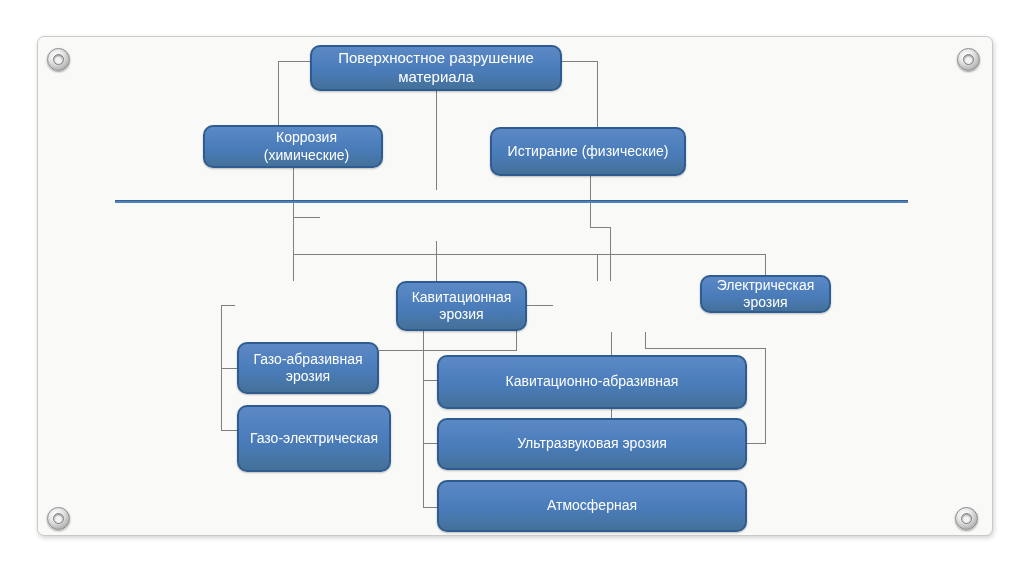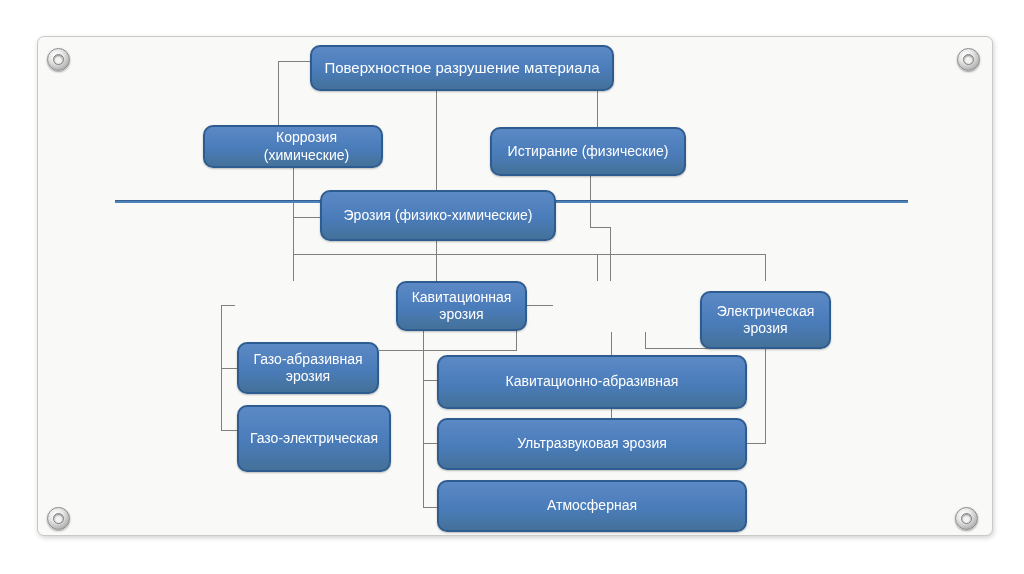--- a/index.html
+++ b/index.html
@@ -29,28 +29,28 @@
   #divider{position:absolute;left:115px;top:200px;width:793px;height:3px;
            background:#4f81bd;border-top:1px solid #36618f;z-index:2;box-sizing:border-box;}
 
   .node{position:absolute;z-index:3;display:flex;align-items:center;justify-content:center;
         text-align:center;color:#ffffff;
         background:linear-gradient(180deg,#5b89c5 0%,#4a7cba 55%,#447199 100%);
         border:2px solid #2f5c90;border-radius:10px;
         font-size:14px;line-height:1.25;padding:2px 6px;box-sizing:border-box;
         box-shadow:0 1px 2px rgba(0,0,0,.25);}
 
-  #n-root{left:310px;top:45px;width:304px;height:46px;font-size:15px;}
+  #n-root{left:310px;top:45px;width:252px;height:46px;font-size:15px;}
   #n-corrosion{left:203px;top:125px;width:180px;height:43px;padding-left:33px;}
   #n-wear{left:490px;top:127px;width:196px;height:49px;}
   #n-erosion{left:320px;top:190px;width:236px;height:51px;}
   #n-gas{left:235px;top:281px;width:116px;height:50px;}
   #n-cavitation{left:368px;top:281px;width:131px;height:50px;margin-left:28px;}
   #n-abrasive{left:553px;top:281px;width:116px;height:51px;}
-  #n-electric{left:700px;top:291px;width:131px;height:58px;}
+  #n-electric{left:700px;top:275px;width:131px;height:38px;}
   #n-gas-abrasive{left:237px;top:342px;width:142px;height:52px;}
   #n-gas-electric{left:237px;top:405px;width:154px;height:67px;}
   #n-cav-abrasive{left:437px;top:355px;width:310px;height:54px;}
   #n-ultrasonic{left:437px;top:418px;width:310px;height:52px;}
   #n-atmospheric{left:437px;top:480px;width:310px;height:52px;}
 </style>
 </head>
 <body>
 
 <div id="stage">
@@ -108,23 +108,20 @@
 
     <div class="node" id="n-root">
       <span>Поверхностное разрушение материала</span>
     </div>
     <div class="node" id="n-corrosion">
       <span>Коррозия (химические)</span>
     </div>
     <div class="node" id="n-wear">
       <span>Истирание (физические)</span>
     </div>
-    <div class="node" id="n-erosion">
-      <span>Эрозия (физико-химические)</span>
-    </div>
     <div class="node" id="n-cavitation">
       <span>Кавитационная эрозия</span>
     </div>
     <div class="node" id="n-electric">
       <span>Электрическая эрозия</span>
     </div>
     <div class="node" id="n-gas-abrasive">
       <span>Газо-абразивная эрозия</span>
     </div>
     <div class="node" id="n-gas-electric">

